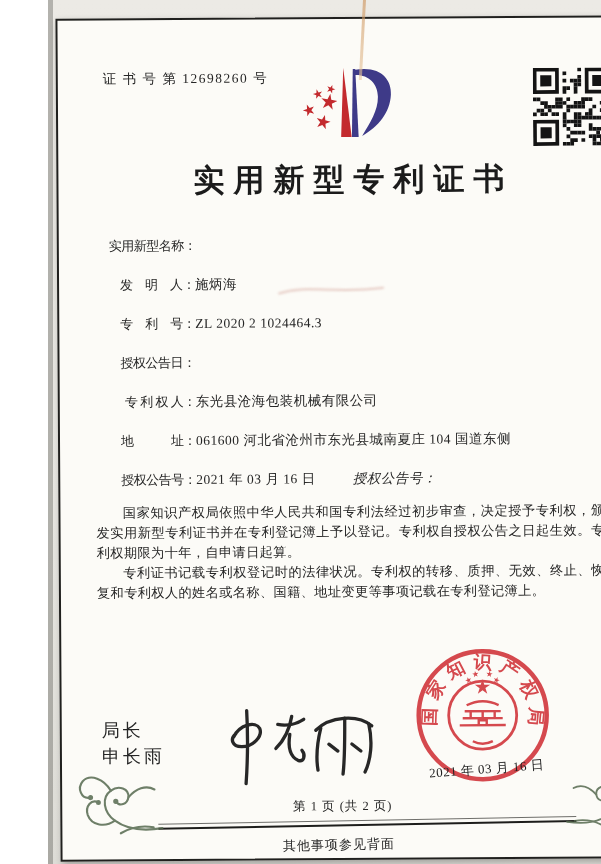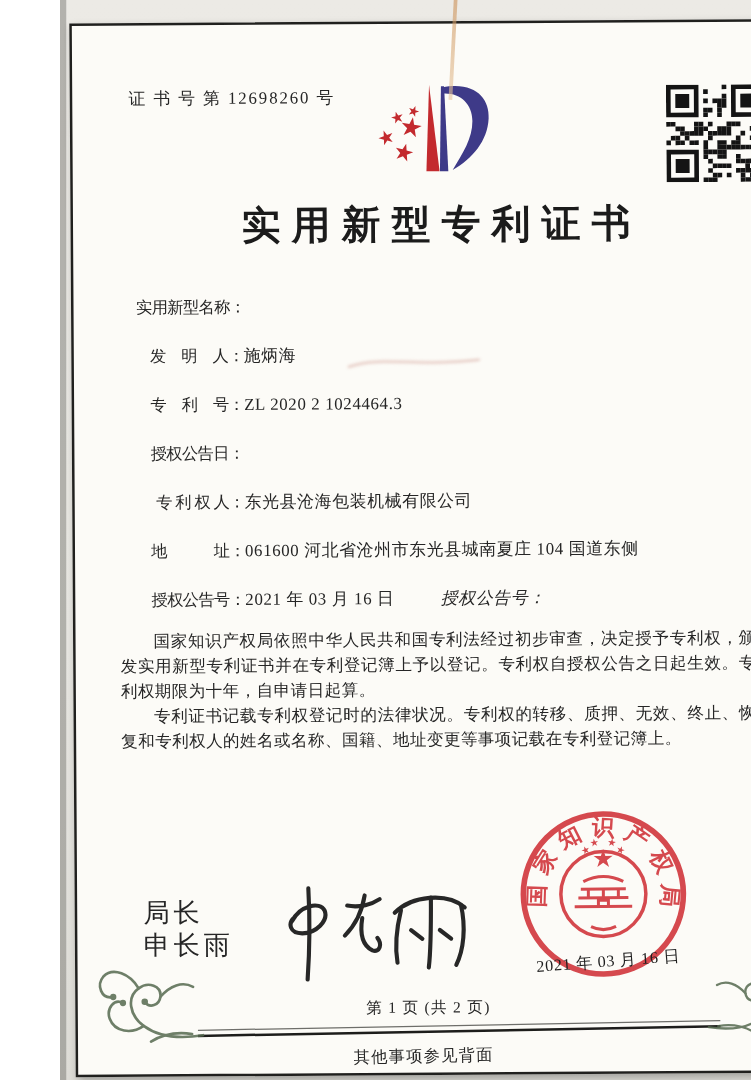--- a/index.html
+++ b/index.html
@@ -26,21 +26,21 @@
     font-size:31px;font-weight:bold;letter-spacing:9px;padding-left:9px;color:#1b1b1b;}
   .fields{position:absolute;left:50px;top:216px;width:505px;}
   .frow{height:39px;display:flex;align-items:flex-start;line-height:20px;white-space:nowrap;}
   .flabel{display:inline-block;width:86px;font-size:13px;letter-spacing:-0.5px;white-space:pre;flex:0 0 86px;text-align:right;}
   .fvalue{font-size:13.5px;letter-spacing:.5px;}
   .pair2{margin-left:37px;font-style:italic;}
   .smudge{position:absolute;left:218px;top:262px;opacity:.45;filter:blur(1.1px);}
   .paras{position:absolute;left:36px;top:483px;width:508px;font-size:13.2px;line-height:20px;
     text-align:justify;text-justify:inter-ideograph;}
   .paras p{margin:0;text-indent:2em;letter-spacing:.4px;}
-  .signer{position:absolute;left:53px;top:697px;font-size:21px;line-height:26px;letter-spacing:3px;}
+  .signer{position:absolute;left:40px;top:697px;font-size:18px;line-height:26px;letter-spacing:3px;}
   .sig{position:absolute;left:158px;top:686px;}
   .seal{position:absolute;left:351px;top:627px;mix-blend-mode:multiply;opacity:.92;}
   .seal-date{position:absolute;left:367px;top:742px;font-size:13px;letter-spacing:.5px;
     transform:rotate(-4deg);color:#1f1f1f;white-space:nowrap;}
   .page-no{position:absolute;left:0;right:0;top:779px;text-align:center;font-size:12.5px;
     letter-spacing:1px;transform:translateX(-10px);}
   .rule{position:absolute;left:96px;top:801px;width:418px;height:3px;
     border-top:1.2px solid #6e6e6a;border-bottom:2.6px solid #1d1d1b;transform:rotate(-0.7deg);}
   .fl-left{position:absolute;left:10px;top:747px;}
   .fl-right{position:absolute;left:503px;top:745px;}

